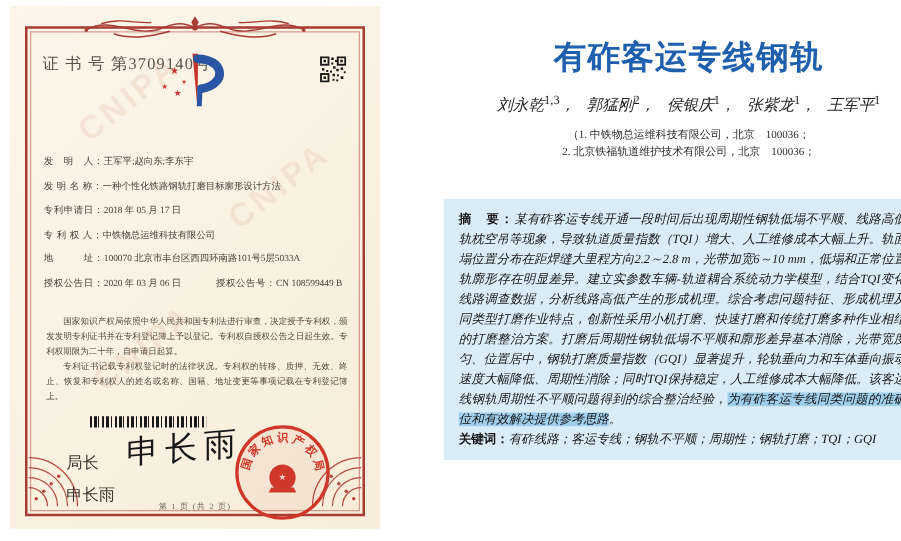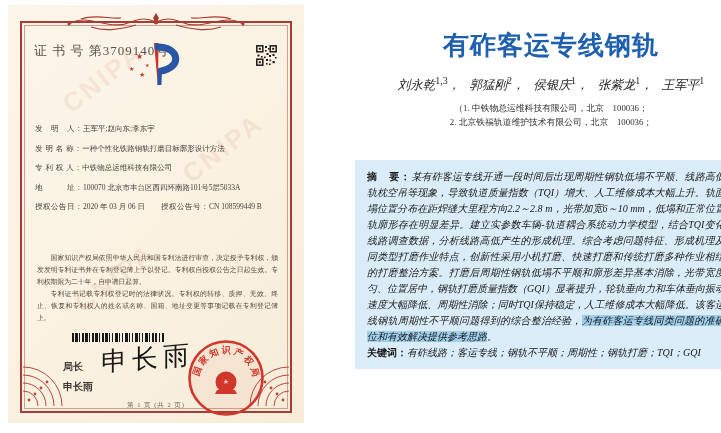--- a/index.html
+++ b/index.html
@@ -19,28 +19,28 @@
   .corner.left{left:14px;}
   .corner.right{right:14px;transform:scaleX(-1);}
   .cert-no{position:absolute;left:26px;top:37px;font-size:13px;color:#5a5248;letter-spacing:1px;white-space:nowrap;}
   .cert-logo{position:absolute;left:50%;top:36px;transform:translateX(-50%);}
   .cert-qr{position:absolute;right:27px;top:40px;}
   .cert-title{position:absolute;left:0;right:0;top:94px;text-align:center;font-size:18px;
               font-weight:bold;color:#1d1d1d;letter-spacing:8px;white-space:nowrap;}
   .cert-fields{position:absolute;left:27px;right:20px;top:119px;font-size:7.5px;color:#45403a;}
   .cert-field{margin-bottom:9.6px;white-space:nowrap;}
   .cf-label{letter-spacing:.5px;}
-  .grant-row{display:flex;gap:16px;}
+  .grant-row{display:flex;gap:28px;}
   .cert-legal{position:absolute;left:29px;right:26px;top:247px;font-size:6.8px;line-height:1.78;
               color:#54493c;text-align:justify;}
   .cert-legal p{margin:0;text-indent:2em;}
   .barcode{position:absolute;left:64px;top:328px;width:93px;height:9px;
            background:repeating-linear-gradient(90deg,#191919 0 1.5px,transparent 1.5px 3px,
              #191919 3px 5.5px,transparent 5.5px 6.6px,#191919 6.6px 7.6px,transparent 7.6px 10px);}
-  .director{position:absolute;left:55px;top:352px;font-size:10px;line-height:2;color:#3d3831;font-weight:bold;}
+  .director{position:absolute;left:45px;top:352px;font-size:13px;line-height:2;color:#3d3831;}
   .signature{position:absolute;left:93px;top:336px;font-size:26px;color:#171717;
              transform:rotate(-5deg) skewX(-5deg);letter-spacing:5px;white-space:nowrap;}
   .seal{position:absolute;left:178px;top:333px;}
   .page-info{position:absolute;left:0;right:0;top:396px;text-align:center;font-size:6.5px;
              color:#6c6357;letter-spacing:1px;}
 
   
   .article{position:absolute;left:324px;top:12px;width:392px;height:433px;margin-left:31px;}
   .art-title{margin:16px 0 0;text-align:center;color:#1e5fae;font-weight:bold;font-size:26px;
              line-height:1.32;font-family:"Liberation Sans",sans-serif;letter-spacing:1px;}
@@ -168,20 +168,21 @@
             <rect x="10" y="18" width="1.6" height="1.6"></rect>
           <rect x="13" y="18.5" width="1.6" height="1.6"></rect>
         </g>
       </svg>
     </span>
 
 
     <div class="cert-fields">
       <div class="cert-field"><span class="cf-label">发　明　人：</span><span class="cf-value">王军平;赵向东;李东宇</span></div>
       <div class="cert-field"><span class="cf-label">发 明 名 称：</span><span class="cf-value">一种个性化铁路钢轨打磨目标廓形设计方法</span></div>
+      <div class="cert-field"><span class="cf-label">专利申请日：</span><span class="cf-value">2018 年 05 月 17 日</span></div>
       <div class="cert-field"><span class="cf-label">专 利 权 人：</span><span class="cf-value">中铁物总运维科技有限公司</span></div>
       <div class="cert-field"><span class="cf-label">地　　　址：</span><span class="cf-value">100070 北京市丰台区西四环南路101号5层5033A</span></div>
       <div class="cert-field grant-row">
         <span><span class="cf-label">授权公告日：</span><span class="cf-value">2020 年 03 月 06 日</span></span>
         <span><span class="cf-label">授权公告号：</span><span class="cf-value">CN 108599449 B</span></span>
       </div>
     </div>
 
     <div class="cert-legal">
       <p>国家知识产权局依照中华人民共和国专利法进行审查，决定授予专利权，颁发发明专利证书并在专利登记簿上予以登记。专利权自授权公告之日起生效。专利权期限为二十年，自申请日起算。</p>

